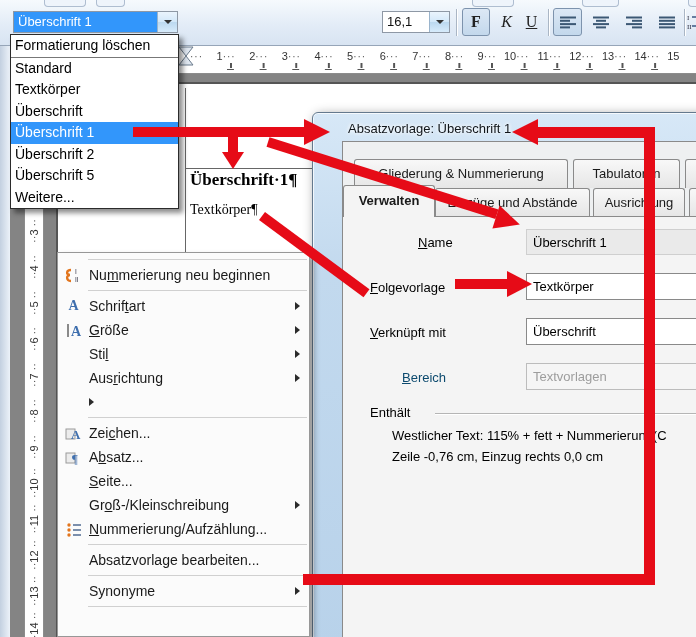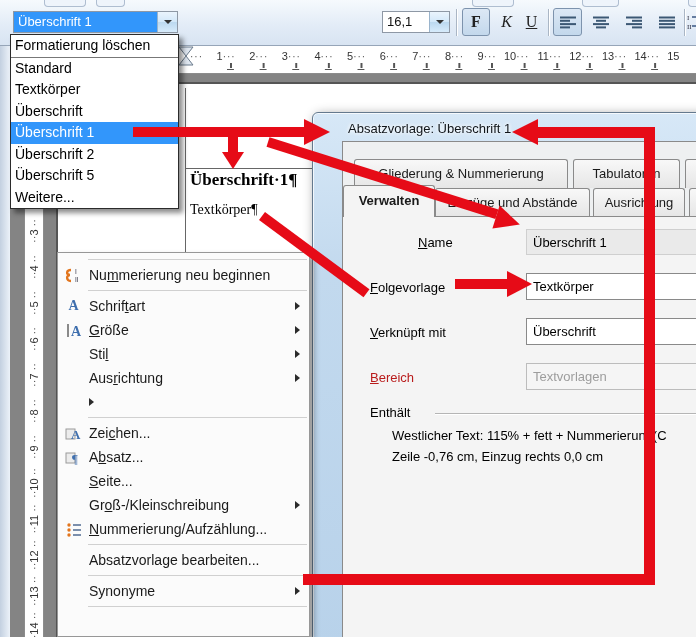--- a/index.html
+++ b/index.html
@@ -76,21 +76,21 @@
     border:1px solid #64798e;border-radius:6px 6px 0 0;
     box-shadow:inset 0 0 0 1px rgba(255,255,255,.75),3px 3px 12px rgba(0,0,0,.45);z-index:10;}
   #dlg-title{left:35px;top:8px;font-size:13px;color:#10151a;text-shadow:0 0 4px #fff,0 0 4px #fff;white-space:nowrap;}
   #dlg-content{left:29px;top:28px;width:372px;height:505px;background:#eef0f1;border:1px solid #8a8a8a;}
   .tab{position:absolute;box-sizing:border-box;border:1px solid #8a8a8a;border-bottom:none;
        border-radius:3px 3px 0 0;background:linear-gradient(180deg,#f8f8f8,#e6e6e6);
        font-size:13px;color:#1a1a1a;text-align:center;white-space:nowrap;overflow:hidden;}
   .tab.active{background:#f4f4f4;font-weight:bold;z-index:3;}
   #pane{left:0;top:74px;width:372px;height:431px;background:#f4f4f4;border-top:1px solid #8a8a8a;}
   .flabel{position:absolute;font-size:13px;color:#000;white-space:nowrap;}
-  .flabel.dis{color:#b91c1c;}
+  .flabel.dis{color:#0c4a6e;margin-left:32px;}
   .fval{position:absolute;box-sizing:border-box;font-size:13px;color:#000;
         padding-left:6px;white-space:nowrap;overflow:hidden;}
   .fval.ro{background:#eaeaea;border:1px solid #cfcfcf;line-height:25px;}
   .fval.ed{background:#fff;border:1px solid #898989;line-height:26px;}
   .fval.dis{background:#f5f5f5;border:1px solid #bcbcbc;color:#9d9d9d;line-height:26px;}
   .gline{position:absolute;height:1px;background:#b5b5b5;box-shadow:0 1px 0 #fff;}
   .gtext{position:absolute;font-size:13px;color:#000;white-space:nowrap;}
 
   
   .rb{position:absolute;background:var(--arrow);z-index:60;pointer-events:none;}

